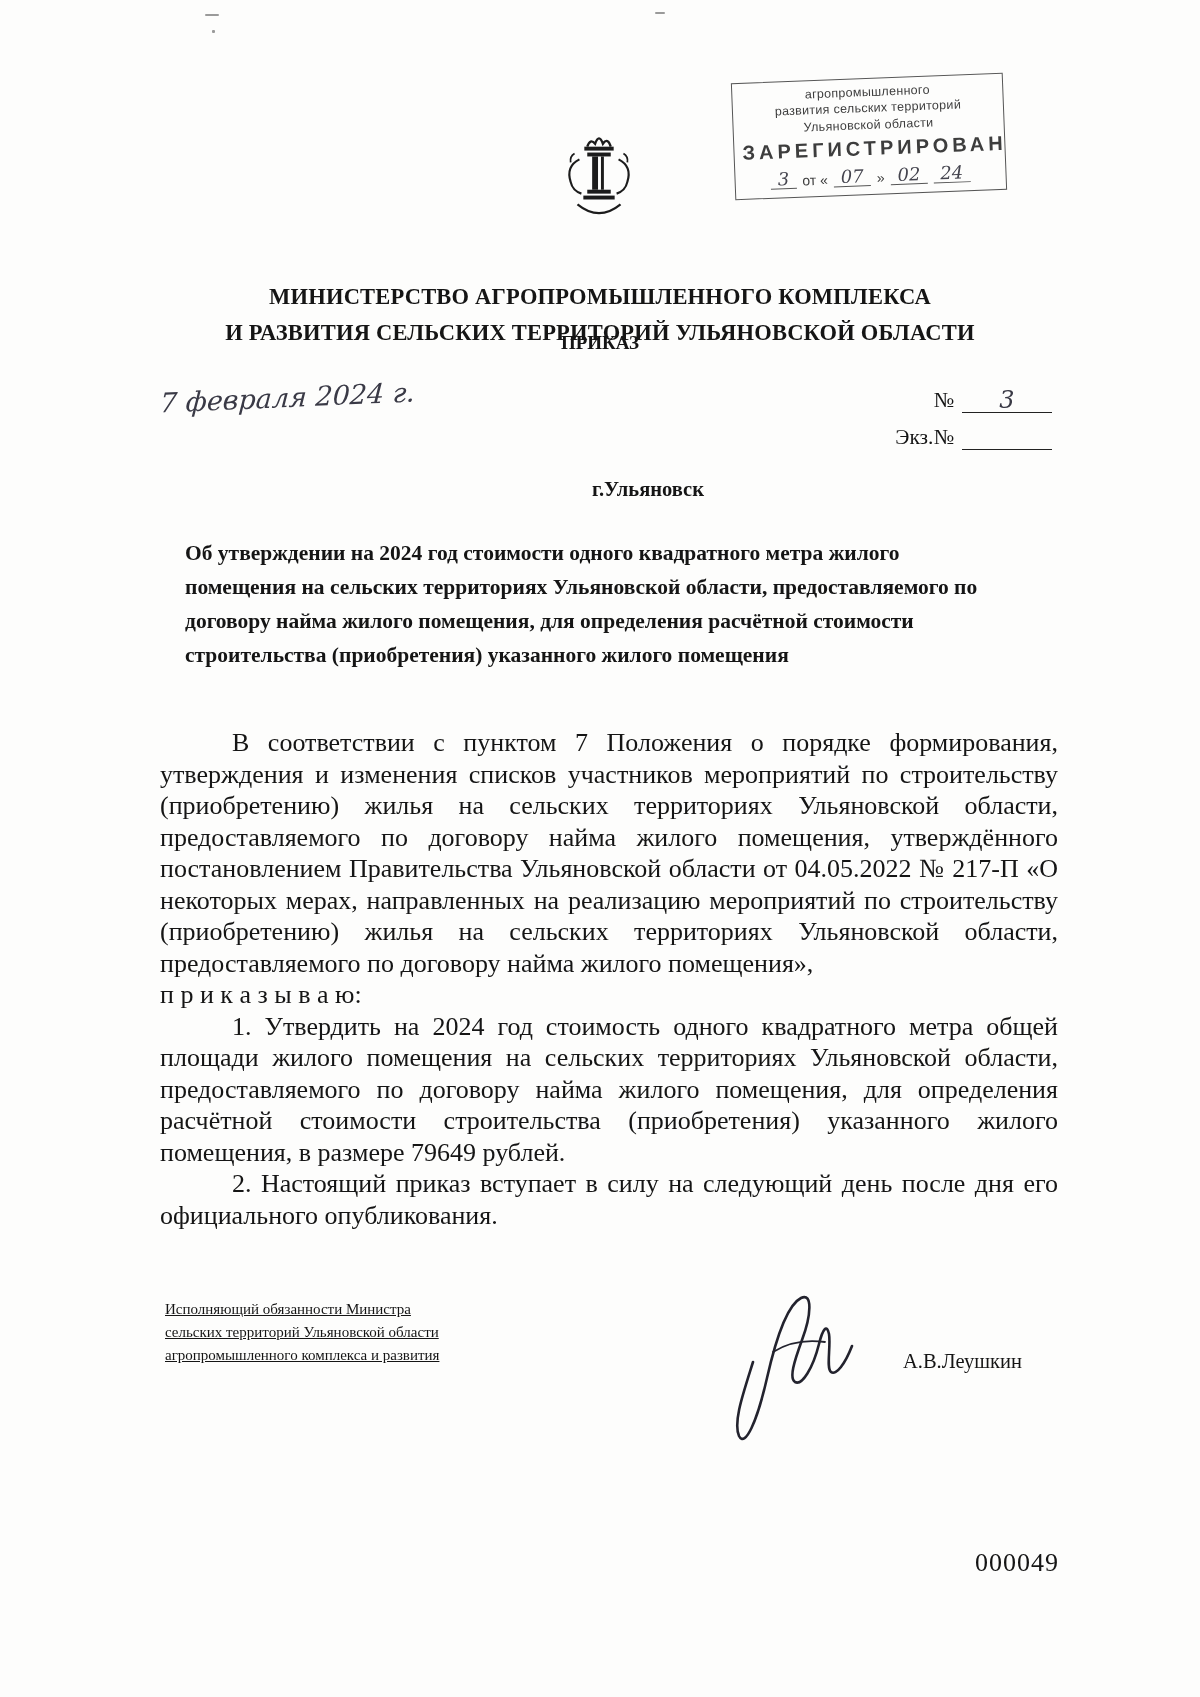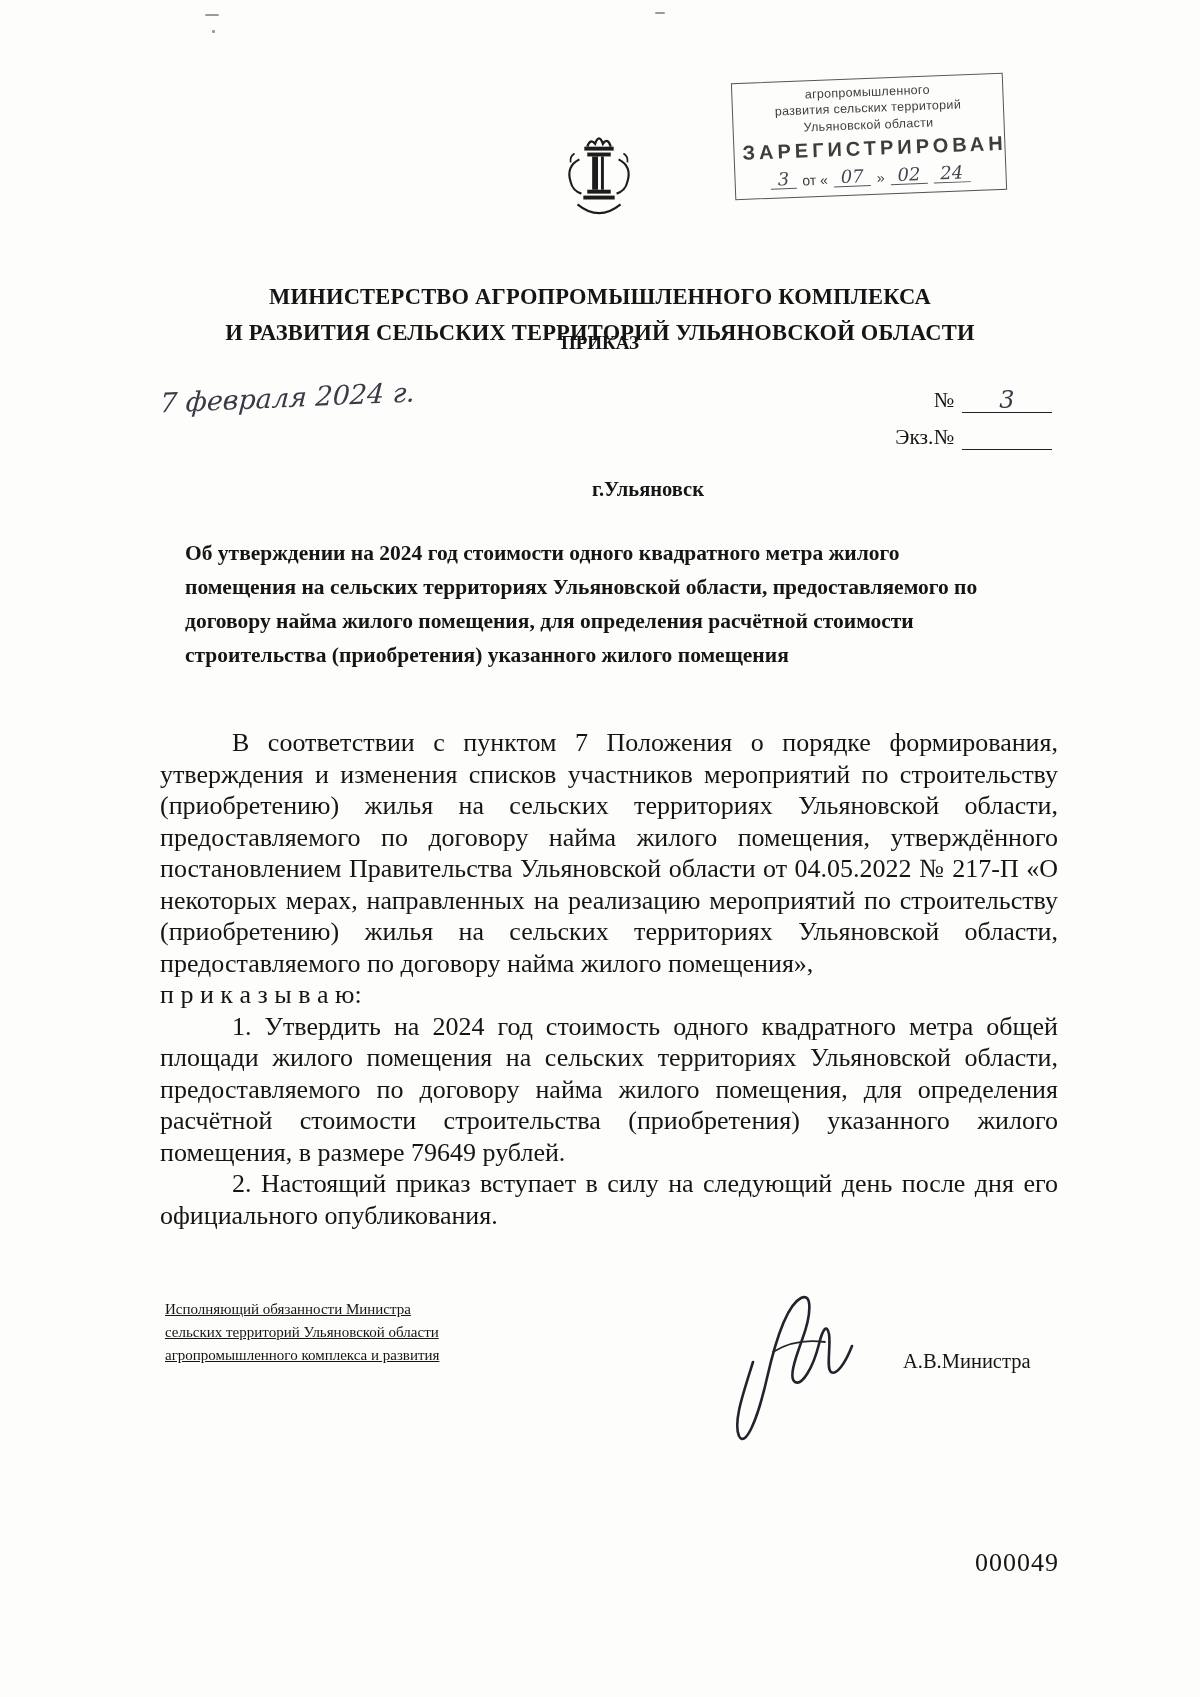--- a/index.html
+++ b/index.html
@@ -143,18 +143,18 @@
       <div>Исполняющий обязанности Министра</div>
       <div>сельских территорий Ульяновской области</div>
       <div>агропромышленного комплекса и развития</div>
     </div>
     <div class="sig-svg">
       <svg viewBox="0 0 150 170" width="150" height="170" xmlns="http://www.w3.org/2000/svg">
         <path d="M28 80 C 18 112, 8 140, 14 154 C 20 166, 32 140, 42 96 C 52 52, 64 22, 76 16 C 88 10, 86 34, 77 58 C 69 80, 64 96, 70 100 C 77 104, 88 86, 94 62 C 98 46, 102 42, 104 52 C 106 64, 101 86, 106 90 C 111 94, 120 82, 127 64" fill="none" stroke="#23232e" stroke-width="2.6" stroke-linecap="round"></path>
         <path d="M48 70 q22 -14 52 -10" fill="none" stroke="#23232e" stroke-width="1.8" stroke-linecap="round"></path>
       </svg>
     </div>
-    <div class="sig-name">А.В.Министра</div>
+    <div class="sig-name">А.В.Леушкин</div>
   </div>
 
   <div class="page-number">000049</div>
 
 </div>
 
 </body></html>

